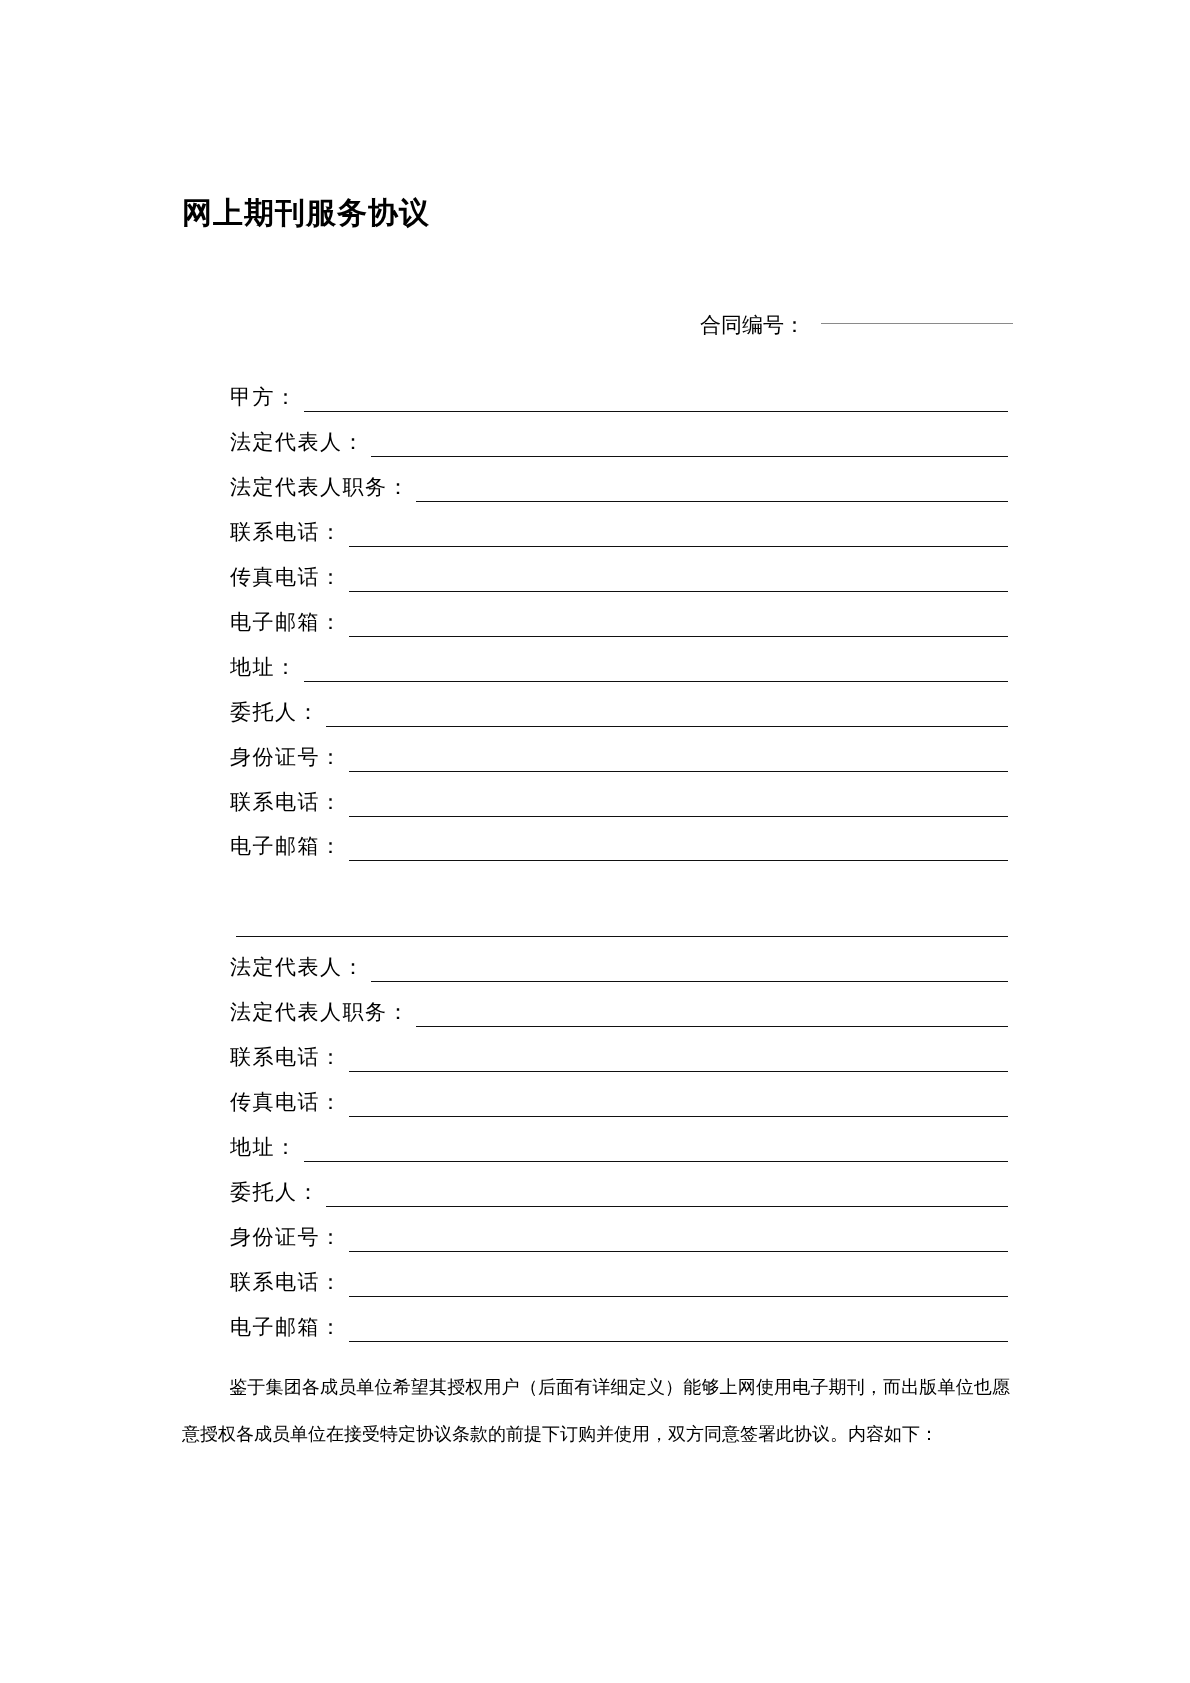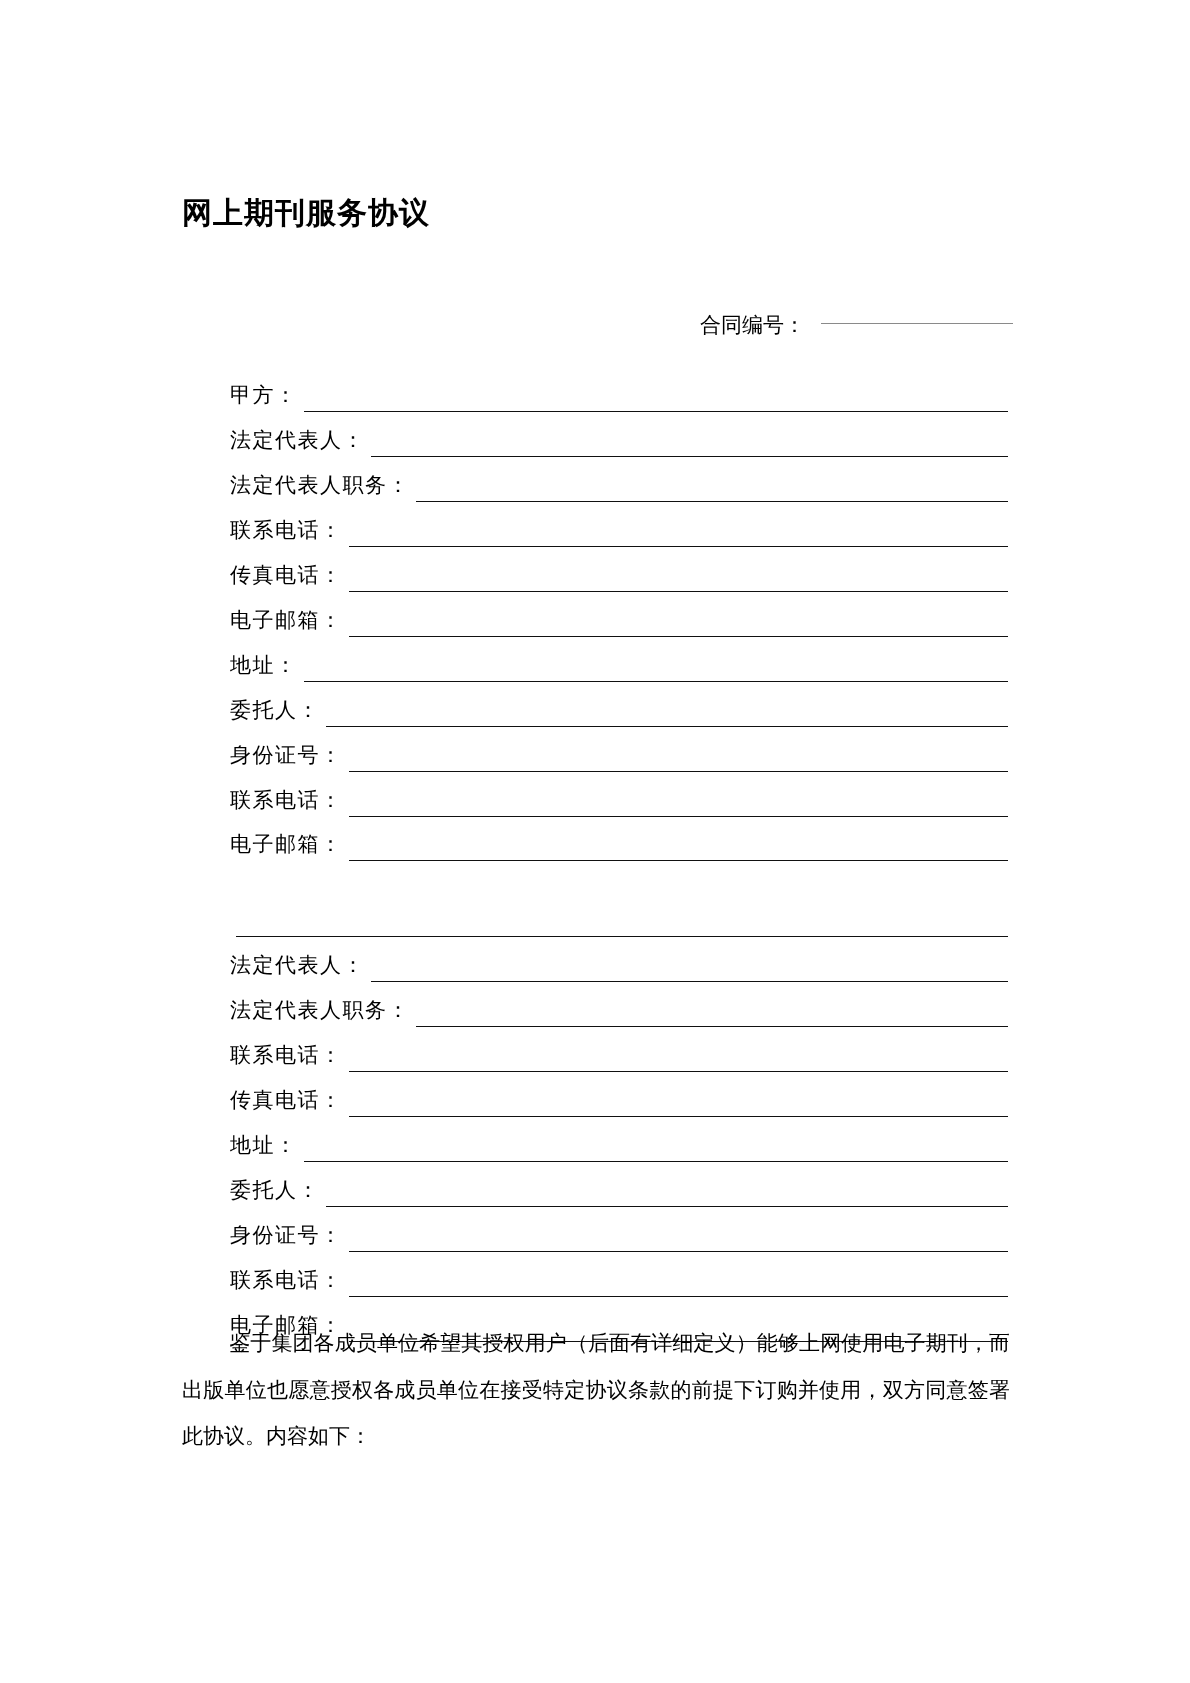--- a/index.html
+++ b/index.html
@@ -53,43 +53,42 @@
       border-bottom: 1px solid #8a8a8a;
       margin-bottom: 4px;
     }
     .form-row {
       position: absolute;
       left: 230px;
       width: 778px;
       height: 30px;
       display: flex;
       align-items: flex-end;
-      font-family: Liberation Mono, monospace;
     }
     .form-row .label {
       font-size: 21px;
       line-height: 26px;
       letter-spacing: 1.5px;
       white-space: nowrap;
       flex: 0 0 auto;
       padding-bottom: 2px;
     }
     .form-row .field {
       flex: 1 1 auto;
       margin-left: 6px;
       height: 0;
       border-bottom: 1.5px solid #111111;
       margin-bottom: 0;
     }
     .paragraph {
       position: absolute;
       left: 182px;
-      top: 1320px;
+      top: 1364px;
       width: 828px;
-      font-size: 21px;
+      font-size: 18px;
       line-height: 46.5px;
       text-indent: 47.2px;
       text-align: justify;
       letter-spacing: 0;
     }
   </style>
 </head>
 <body>
 
 <div class="page">

